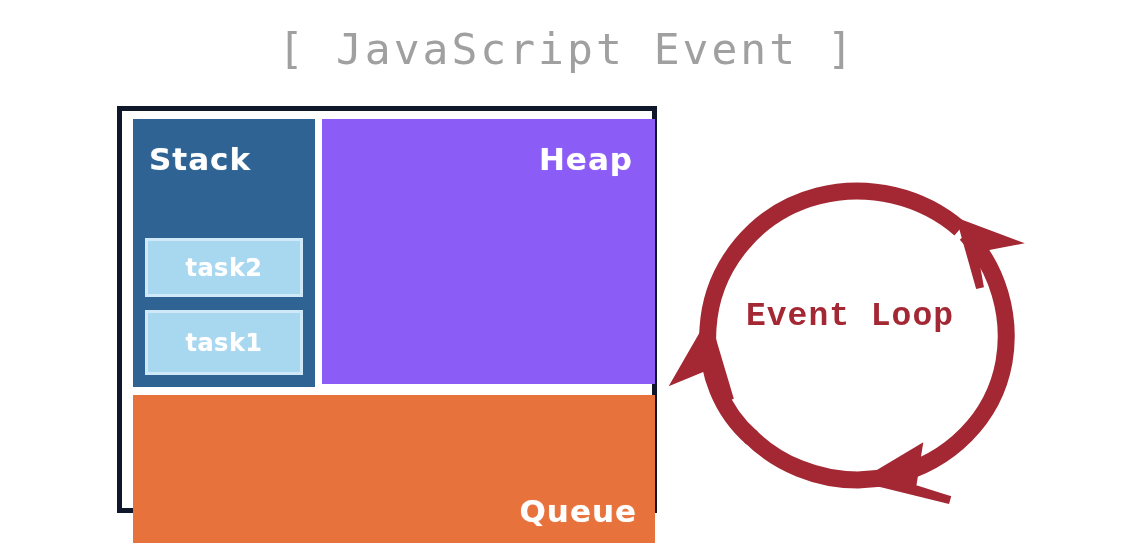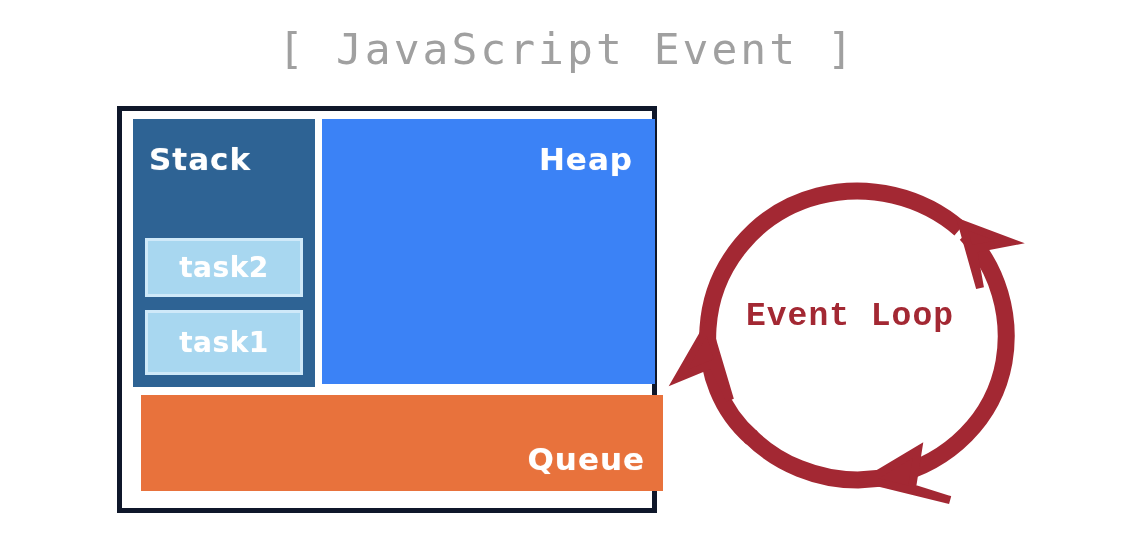--- a/index.html
+++ b/index.html
@@ -82,46 +82,46 @@
     display: flex;
     align-items: center;
     justify-content: center;
   }
   #task-box-2 { top: 119px; height: 59px; }
   #task-box-1 { top: 191px; height: 65px; }
   .task-label {
     color: #ffffff;
     font-family: "DejaVu Sans", sans-serif;
     font-weight: bold;
-    font-size: 28px;
+    font-size: 24px;
     letter-spacing: 0.5px;
     text-shadow: 0 0 1px rgba(255,255,255,0.5);
   }
 
   
   #heap-panel {
     position: absolute;
     left: 193px;
     top: 1px;
     width: 333px;
     height: 265px;
-    background: #3b82f6;
+    background: #8b5cf6;
   }
   #heap-label {
     right: 22px;
     top: 22px;
   }
 
   
   #queue-panel {
     position: absolute;
-    left: 12px;
+    left: 4px;
     top: 277px;
     width: 522px;
-    height: 96px;
+    height: 148px;
     background: #e8723c;
   }
   #queue-label {
     right: 18px;
     bottom: 14px;
   }
 
   
   #event-loop {
     position: absolute;

